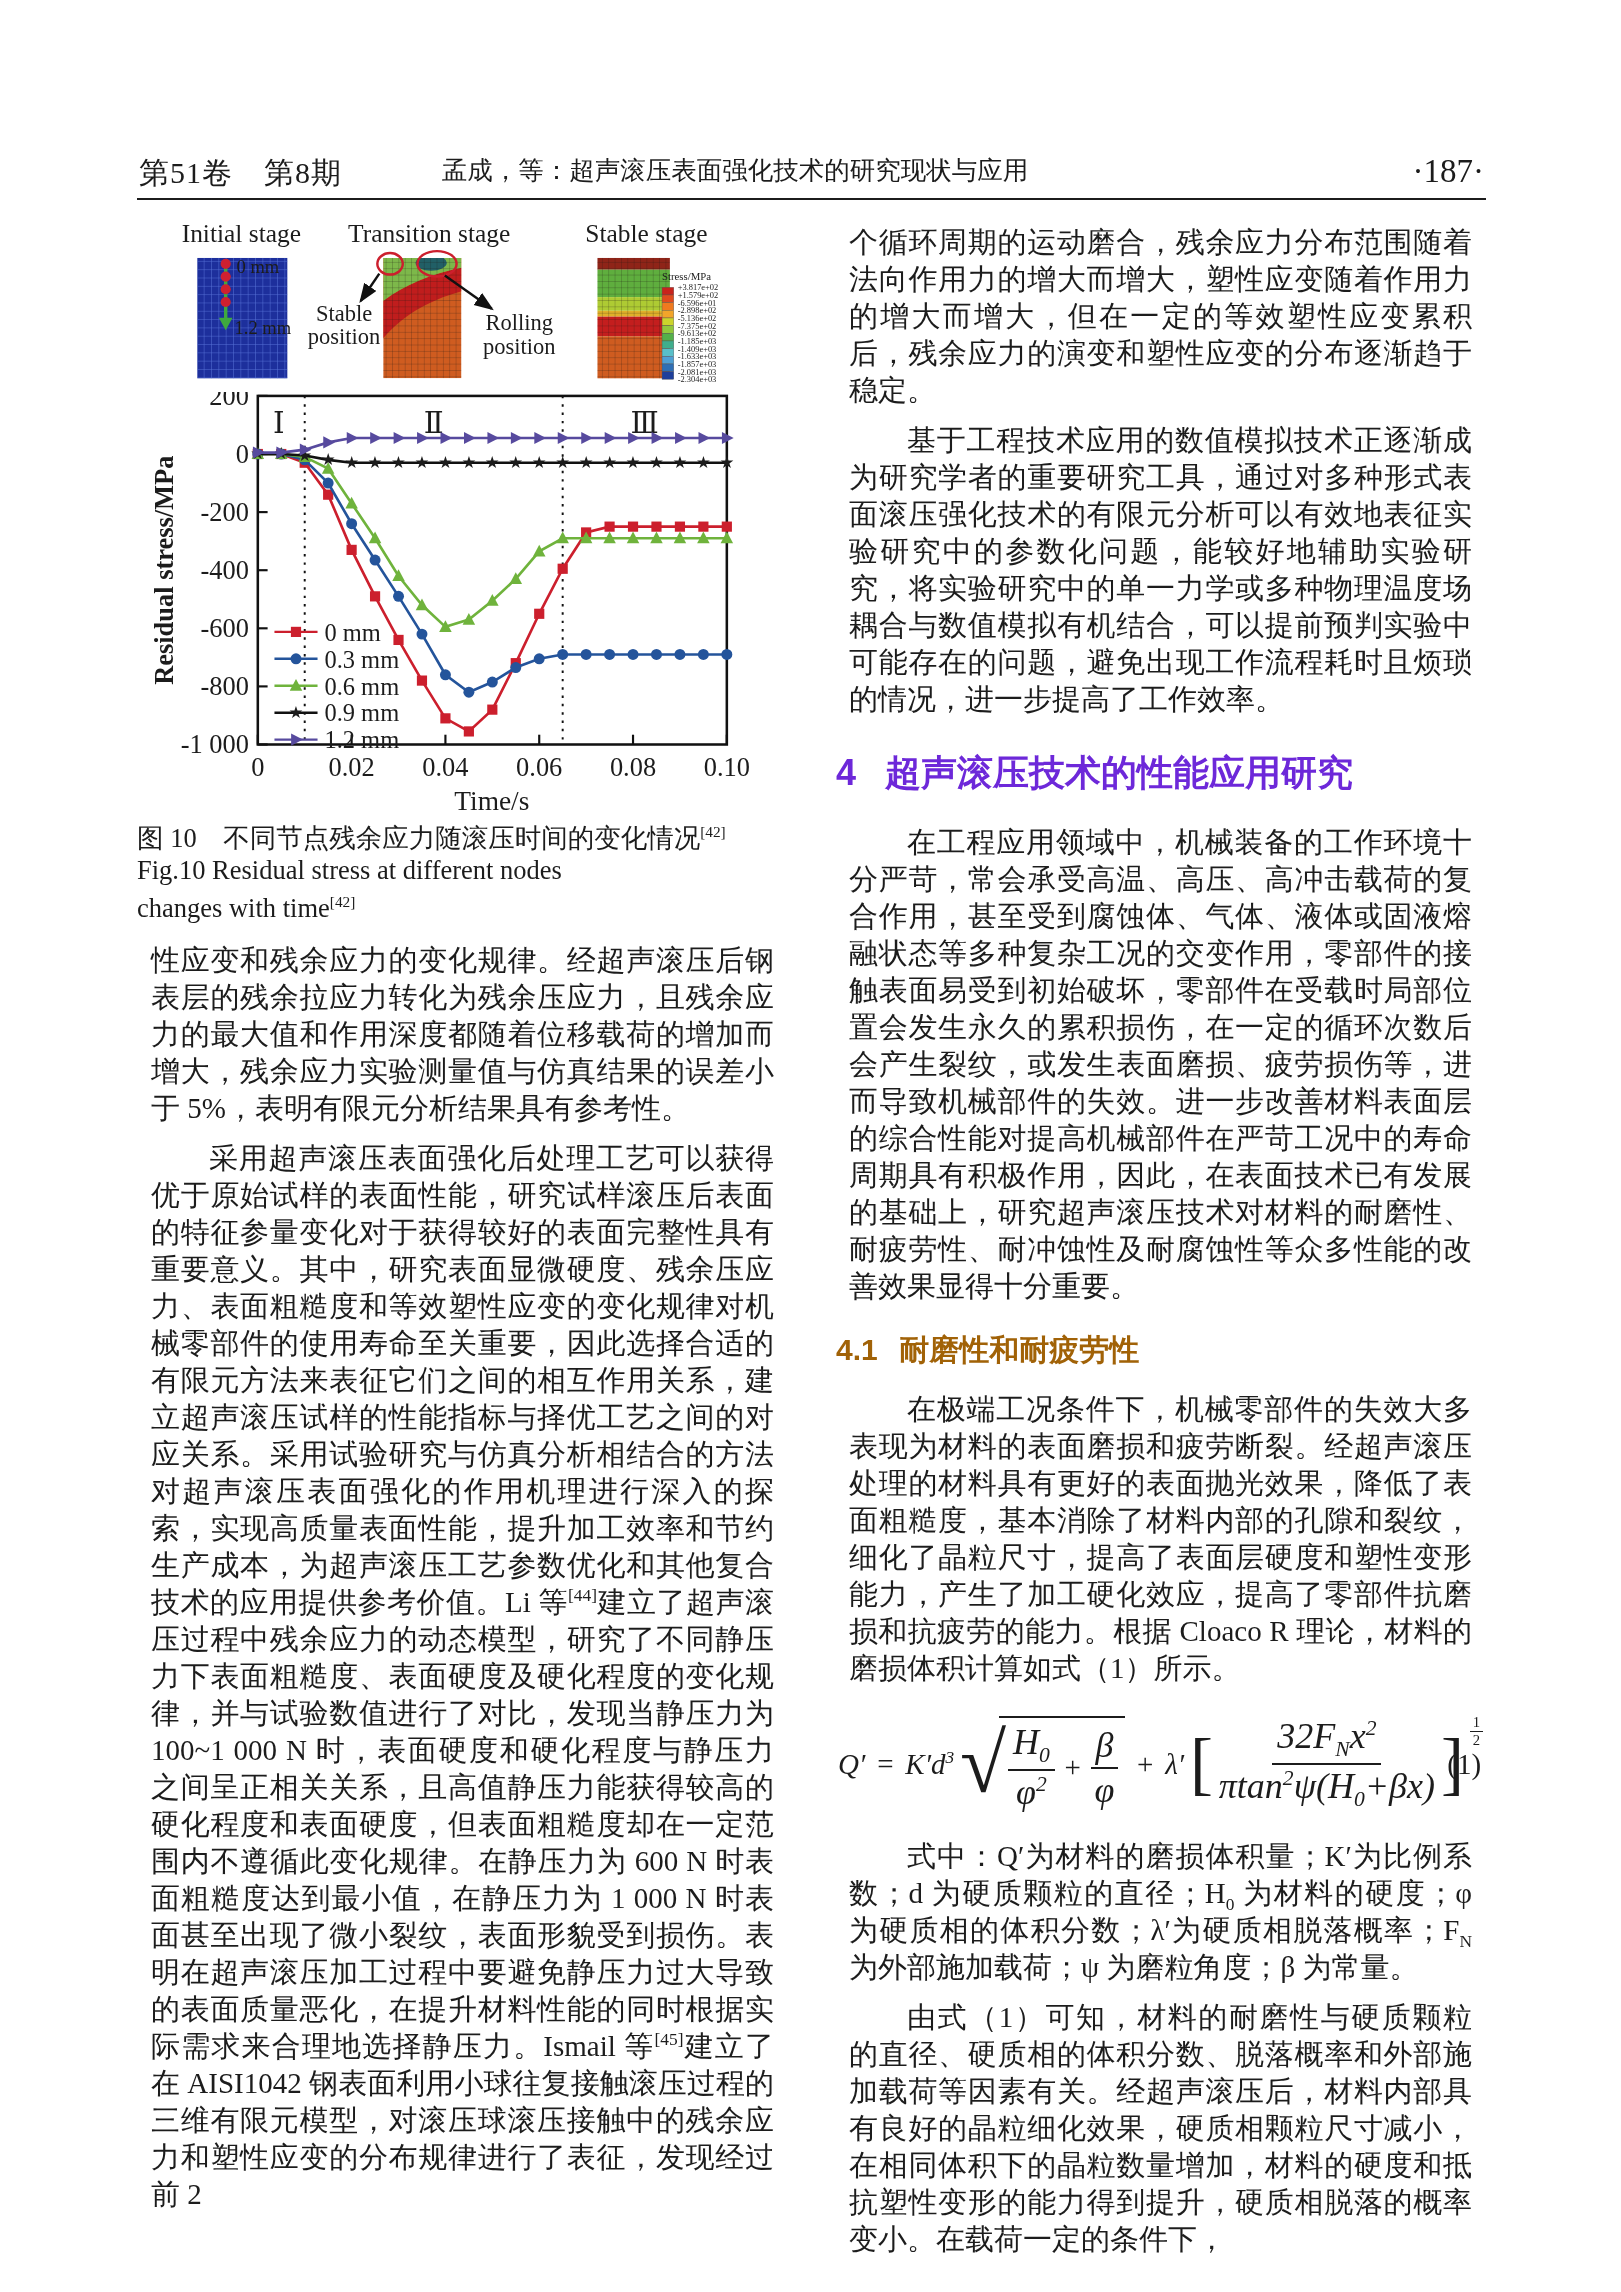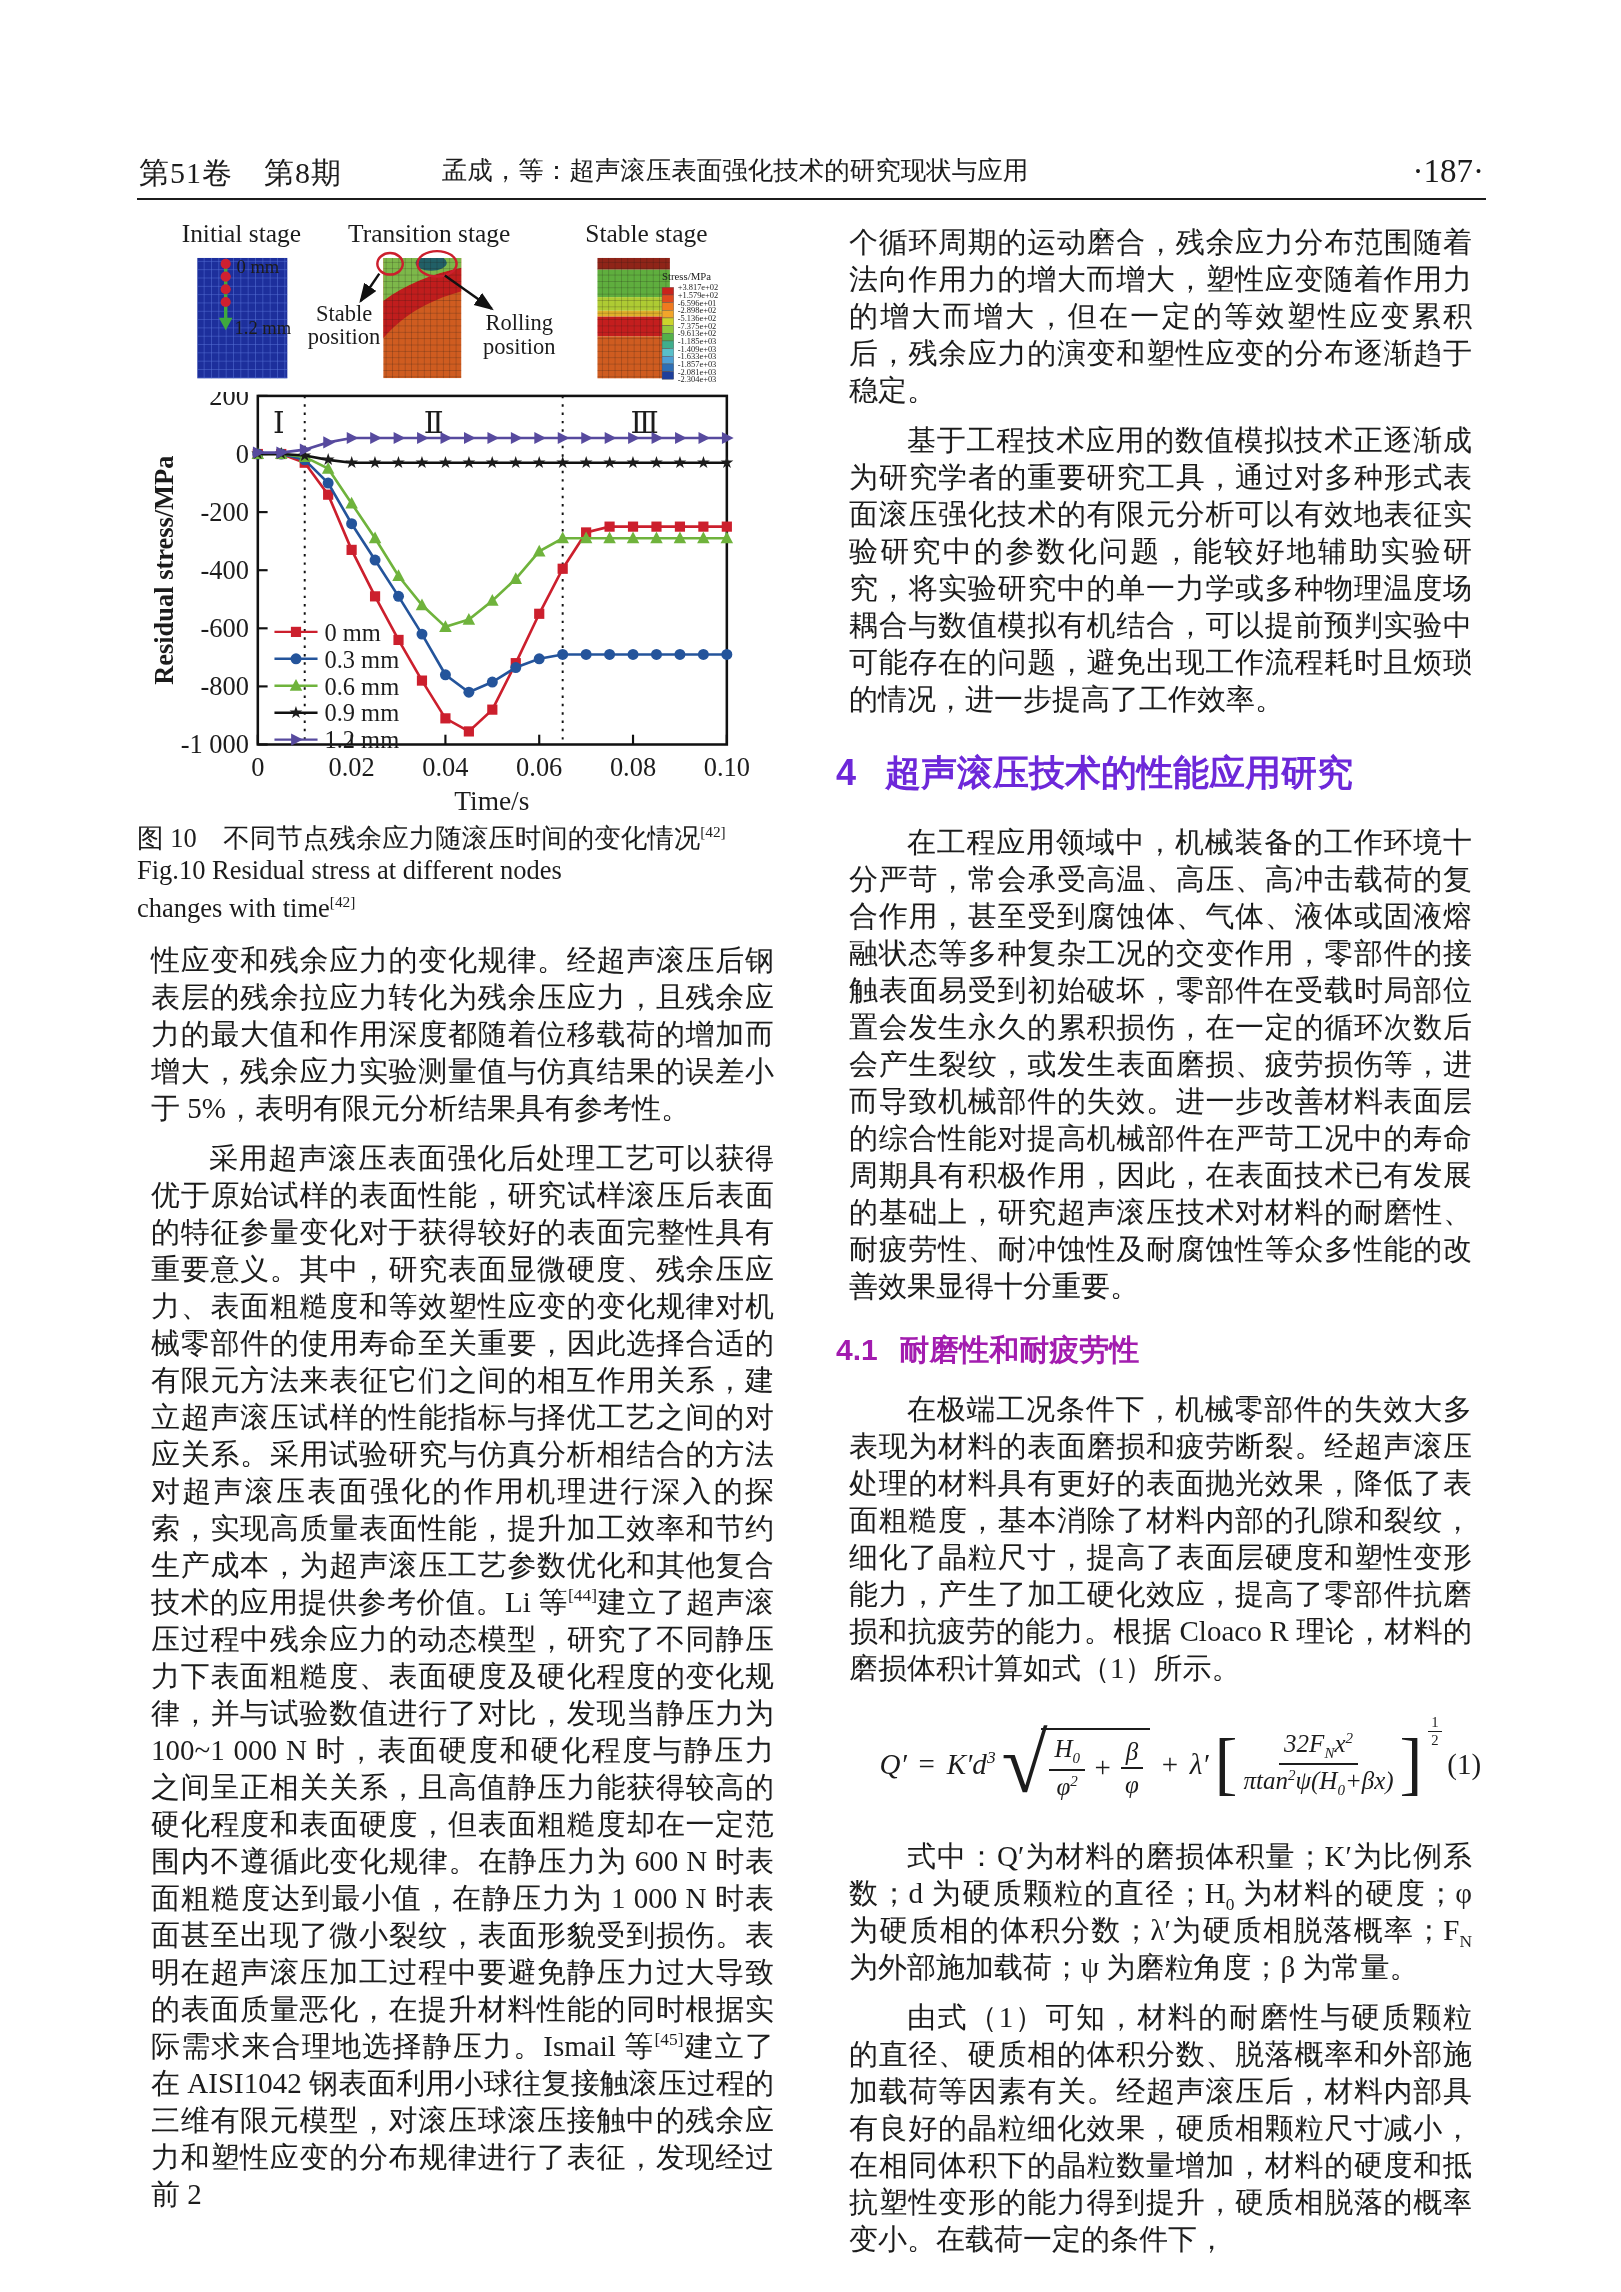--- a/index.html
+++ b/index.html
@@ -21,29 +21,29 @@
   p.body{font-size:29px;line-height:37px;text-align:justify;margin:13px;
          font-family:"Liberation Serif","DejaVu Serif",serif;}
   p.indent{text-indent:2em;}
   p.body sup{font-size:0.6em;line-height:0;}
   p.body sub{font-size:0.6em;line-height:0;}
 
   .h-sec{font-family:"Liberation Sans","DejaVu Sans",sans-serif;font-weight:bold;
          font-size:36px;margin:31px 0 25.5px 0;color:#6d28d9;}
   .h-sec .h-num{margin-right:29px;}
   .h-sub{font-family:"Liberation Sans","DejaVu Sans",sans-serif;font-weight:bold;
-         font-size:30px;margin:25.5px 0 19.6px 0;color:#a21caf;}
+         font-size:30px;margin:25.5px 0 19.6px 0;color:#a16207;}
   .h-sub .h-num{margin-right:21.6px;}
 
   .equation{position:relative;margin:19.6px 0 15.7px 0;min-height:116px;display:flex;
             align-items:center;justify-content:center;font-size:29px;font-style:italic;}
   .eq-num{position:absolute;right:3.9px;top:50%;transform:translateY(-50%);font-style:normal;}
   .eq-row{display:inline-flex;align-items:center;gap:5.9px;}
   .eq-op{font-style:normal;margin:0 5.9px;}
-  .frac{display:inline-flex;flex-direction:column;align-items:center;line-height:1.08;font-size:25px;}
+  .frac{display:inline-flex;flex-direction:column;align-items:center;line-height:1.08;font-size:36px;}
   .frac .fnum{border-bottom:2px solid #1c1c1c;padding:0 4.9px 2px;white-space:nowrap;}
   .frac .fden{padding-top:2px;white-space:nowrap;}
   .sqrt{display:inline-flex;align-items:stretch;}
   .sqrt .rad{font-size:84px;font-style:normal;line-height:0.85;align-self:center;margin-right:-6.9px;}
   .sqrt .rdc{border-top:2.5px solid #1c1c1c;padding:4.9px 6.9px 0 8.8px;display:inline-flex;
              align-items:center;gap:3.9px;align-self:center;}
   .brk{font-size:69px;font-style:normal;font-weight:300;line-height:0.9;align-self:center;}
   .expfrac{display:inline-flex;flex-direction:column;align-items:center;font-size:14.7px;
            line-height:1.15;font-style:normal;transform:translateY(-33px);}
   .expfrac .fnum{border-bottom:1.5px solid #1c1c1c;padding:0 2.9px;}

